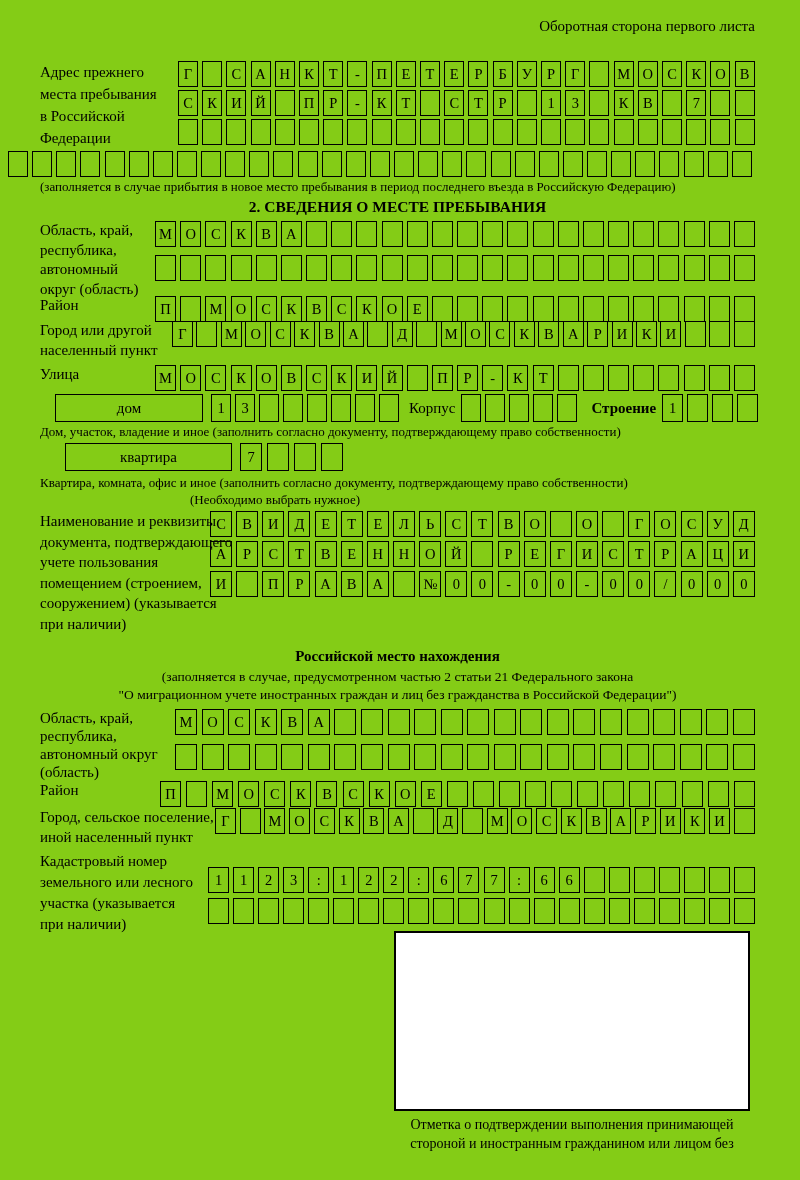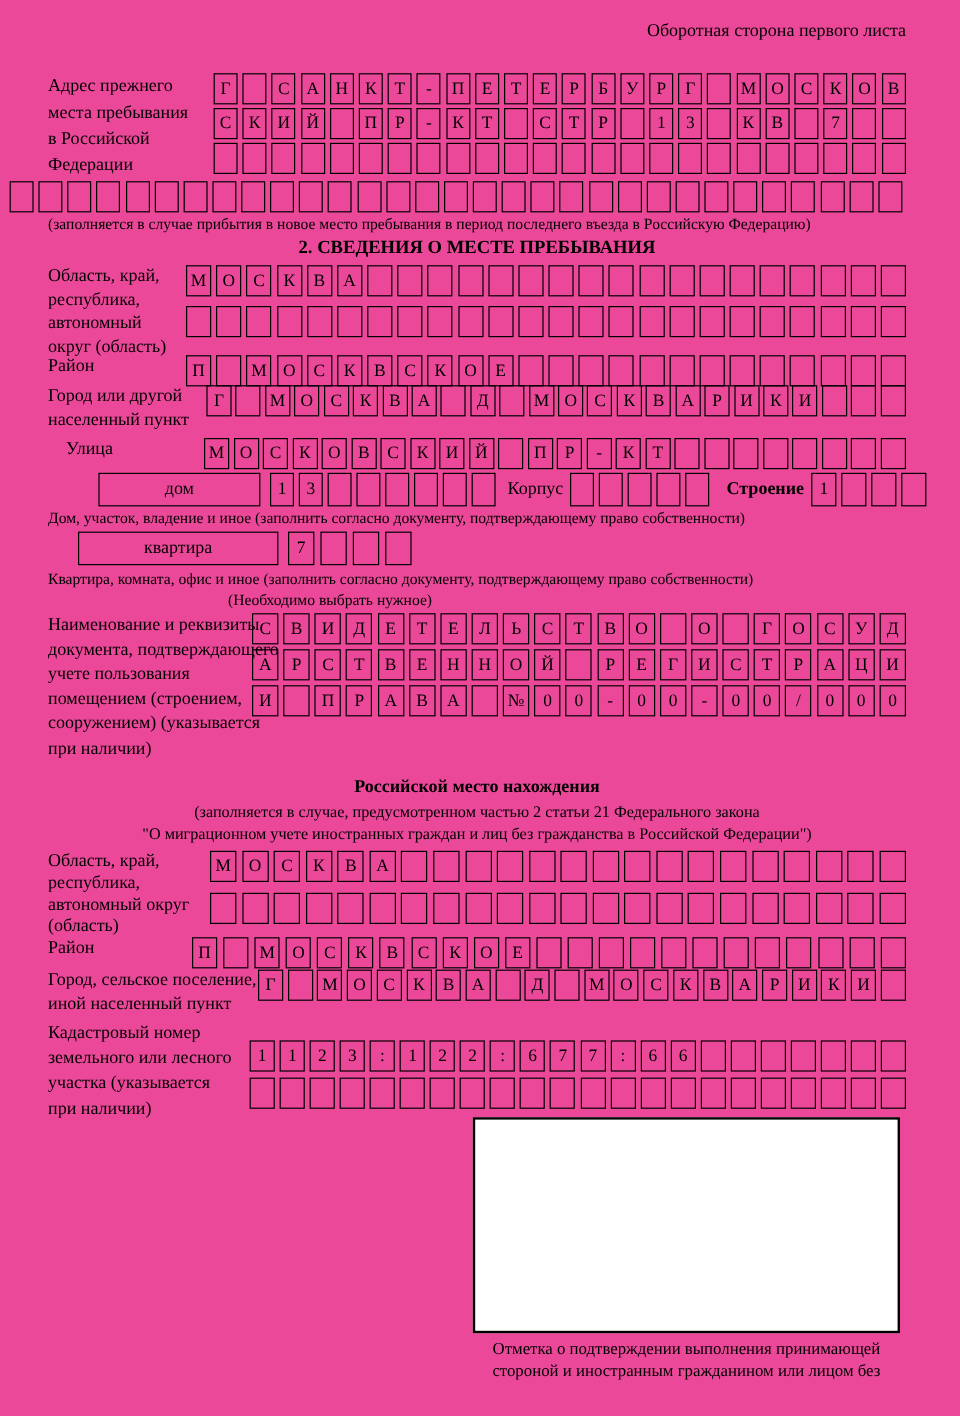--- a/index.html
+++ b/index.html
@@ -1,18 +1,18 @@
 <!DOCTYPE html>
 <html><head>
 <meta charset="utf-8">
 <style>
   html,body{margin:0;padding:0;background:#fff;}
   .page{
     position:relative;width:800px;height:1180px;box-sizing:border-box;
-    padding:10px 45px 0 40px;background:#ec4899;color:#000;
+    padding:10px 45px 0 40px;background:#84cc16;color:#000;
     font-family:"Liberation Serif", serif;font-size:15px;overflow:hidden;
   }
   .hdr-note{text-align:right;font-size:15px;margin-top:8px;}
   .fieldrow{display:flex;align-items:flex-start;}
   .flabel{flex-shrink:0;}
   .flabel div{line-height:19.5px;white-space:nowrap;}
   .lh22 div{line-height:22px;}
   .lh205 div{line-height:20.5px;}
   .lh21 div{line-height:21px;}
   .lh18 div{line-height:18px;}
@@ -296,21 +296,21 @@
         <span class="cell">Р</span>
         <span class="cell">И</span>
         <span class="cell">К</span>
         <span class="cell">И</span>
         <span class="cell"></span>
         <span class="cell"></span>
         <span class="cell"></span>
       </div>
   </div>
 
-  <div class="fieldrow" style="margin-top:5px;margin-left:15px;">
+  <div class="fieldrow" style="margin-top:5px;">
     <div class="flabel" style="width:115px;">
         <div>Улица</div>
       </div>
     <div class="boxrow c21" style="width:600px;">
         <span class="cell">М</span>
         <span class="cell">О</span>
         <span class="cell">С</span>
         <span class="cell">К</span>
         <span class="cell">О</span>
         <span class="cell">В</span>
@@ -329,21 +329,21 @@
         <span class="cell"></span>
         <span class="cell"></span>
         <span class="cell"></span>
         <span class="cell"></span>
         <span class="cell"></span>
         <span class="cell"></span>
       </div>
   </div>
 
   <div class="inlinerow" style="margin-top:3px;">
-    <div class="widebox" style="width:135px;margin-left:42px;">дом</div>
+    <div class="widebox" style="width:148px;margin-left:15px;">дом</div>
     <div class="boxrow gapped c20 h28" style="margin-left:8px;">
         <span class="cell">1</span>
         <span class="cell">3</span>
         <span class="cell"></span>
         <span class="cell"></span>
         <span class="cell"></span>
         <span class="cell"></span>
         <span class="cell"></span>
         <span class="cell"></span>
       </div>

